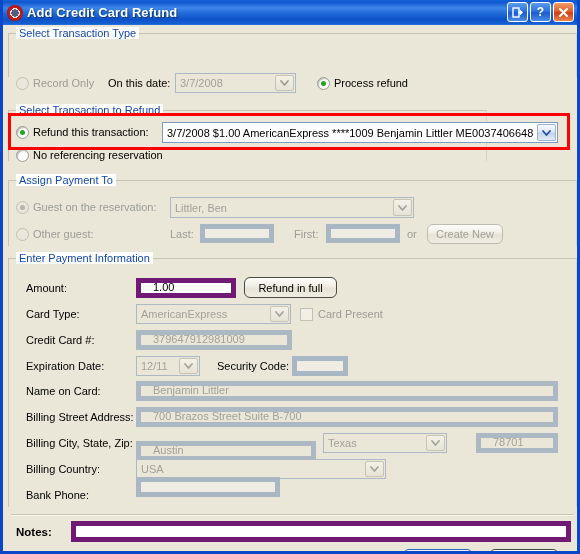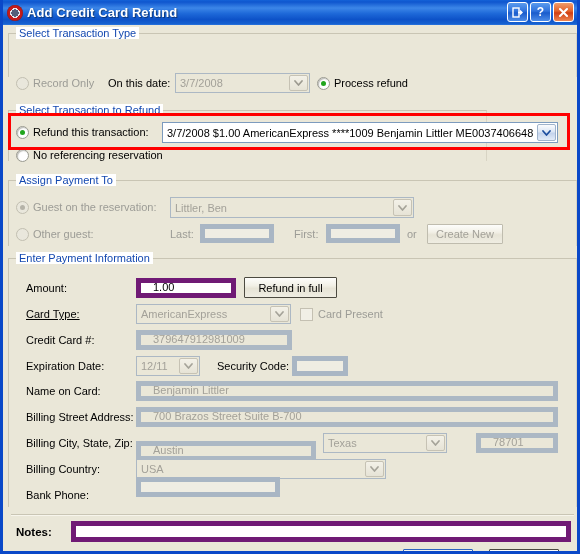--- a/index.html
+++ b/index.html
@@ -216,21 +216,21 @@
     background: linear-gradient(to bottom, #F3F1E8 0%, #E6E3D6 100%);
     border-color: #C6C2B4;
   }
 
   
   .btn {
     position: absolute;
     box-sizing: border-box;
     background: linear-gradient(to bottom, #FDFDFB 0%, #F2F0E6 40%, #E7E4D6 55%, #EFEDE2 100%);
     border: 1px solid #8E8B7E;
-    border-radius: 1px;
+    border-radius: 6px;
     font-family: "Liberation Sans", sans-serif;
     font-size: 11px;
     color: #000000;
     display: flex;
     align-items: center;
     justify-content: center;
     cursor: pointer;
   }
   .btn.default {
     border: 1px solid #2D64C0;
@@ -297,21 +297,21 @@
   <div class="body">
 
     <div class="group" style="left:5px; top:2px; width:569px; height:50px;">
       <div class="group-frame"></div>
       <div class="group-title">Select Transaction Type</div>
     </div>
 
     <div class="radio dis" style="left:13px; top:52px;"></div>
     <div class="lbl dis" style="left:30px; top:52px;">Record Only</div>
     <div class="lbl" style="left:105px; top:52px;">On this date:</div>
-    <div class="combo dis" style="left:172px; top:48px; width:135px; height:20px;">
+    <div class="combo dis" style="left:172px; top:48px; width:121px; height:20px;">
       <div class="cval">3/7/2008</div>
       <div class="arrow">
         <svg width="9" height="6" viewBox="0 0 9 6">
             <path d="M1 1 L4.5 5 L8 1" fill="none" stroke="#9C9A90" stroke-width="1.7" stroke-linecap="round" stroke-linejoin="round"></path>
           </svg>
       </div>
     </div>
     <div class="radio on" style="left:314px; top:52px;"></div>
     <div class="lbl" style="left:331px; top:52px;">Process refund</div>
 
@@ -372,21 +372,21 @@
     </div>
 
     <div class="lbl" style="left:23px; top:257px;">Amount:</div>
     <div class="input" style="left:133px; top:253px; width:100px; height:20px;">
       <span>1.00</span>
     </div>
     <div class="btn dark" style="left:241px; top:252px; width:93px; height:21px;">
       <span>Refund in full</span>
     </div>
 
-    <div class="lbl" style="left:23px; top:283px;text-decoration:underline;">Card Type:</div>
+    <div class="lbl" style="left:23px; top:283px;">Card Type:</div>
     <div class="combo dis" style="left:133px; top:279px; width:155px; height:20px;">
       <div class="cval">AmericanExpress</div>
       <div class="arrow">
         <svg width="9" height="6" viewBox="0 0 9 6">
             <path d="M1 1 L4.5 5 L8 1" fill="none" stroke="#A5A399" stroke-width="1.7" stroke-linecap="round" stroke-linejoin="round"></path>
           </svg>
       </div>
     </div>
     <div class="cbox" style="left:297px; top:283px;"></div>
     <div class="lbl dis" style="left:315px; top:283px;">Card Present</div>

